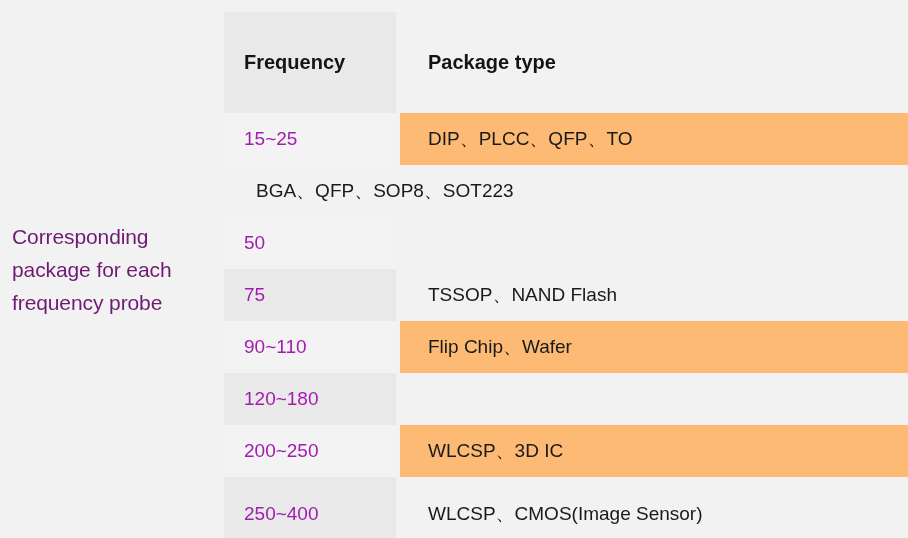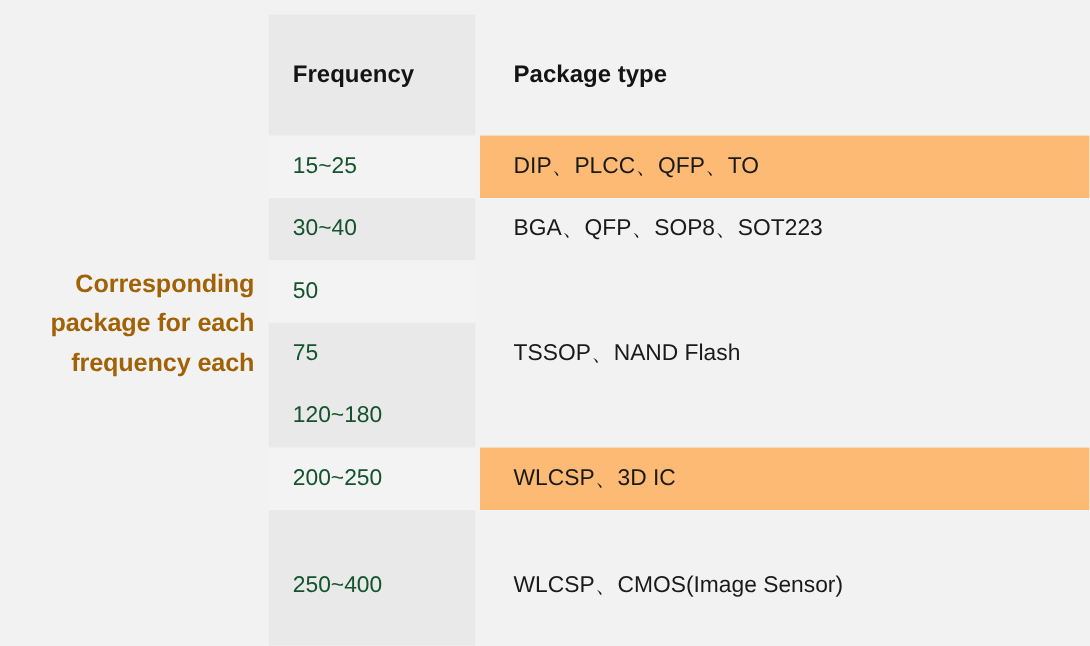--- a/index.html
+++ b/index.html
@@ -27,23 +27,23 @@
     top: 0;
     width: 224px;
     height: 538px;
     background: #f2f2f2;
     display: flex;
     align-items: center;
     justify-content: center;
   }
   .caption-text {
     width: 200px;
-    text-align: right;
-    color: #a16207;
-    font-weight: bold;
+    text-align: left;
+    color: #701a75;
+    font-weight: normal;
     font-size: 21px;
     line-height: 33px;
     letter-spacing: -0.1px;
   }
   .caption-text .cline {
     display: block;
     white-space: nowrap;
   }
 
   
@@ -110,34 +110,34 @@
     margin-top: 1px;
   }
   .cell-text {
     font-size: 19px;
     color: #1a1a1a;
     line-height: 24px;
     white-space: nowrap;
   }
   .freq-text {
     font-size: 19px;
-    color: #14532d;
+    color: #a21caf;
     line-height: 24px;
   }
 </style>
 </head>
 <body>
 
 <div id="root">
 
   <div class="caption-panel">
     <div class="caption-text">
       <span class="cline">Corresponding</span>
       <span class="cline">package for each</span>
-      <span class="cline">frequency each</span>
+      <span class="cline">frequency probe</span>
     </div>
   </div>
 
   <div class="table">
 
     <div class="row header-row">
       <div class="cell col-freq">
         <span class="header-title">Frequency</span>
       </div>
       <div class="cell col-pkg">
@@ -148,43 +148,48 @@
     <div class="row band-a">
       <div class="cell col-freq">
         <span class="freq-text">15~25</span>
       </div>
       <div class="cell col-pkg">
         <span class="cell-text">DIP、PLCC、QFP、TO</span>
       </div>
     </div>
 
     <div class="row band-b">
-      <div class="cell col-freq">
-        <span class="freq-text">30~40</span>
-      </div>
       <div class="cell col-pkg">
         <span class="cell-text">BGA、QFP、SOP8、SOT223</span>
       </div>
     </div>
 
     <div class="row band-a">
       <div class="cell col-freq">
         <span class="freq-text">50</span>
       </div>
     </div>
 
     <div class="row band-b">
       <div class="cell col-freq">
         <span class="freq-text">75</span>
       </div>
       <div class="cell col-pkg">
         <span class="cell-text">TSSOP、NAND Flash</span>
       </div>
     </div>
 
+    <div class="row band-a">
+      <div class="cell col-freq">
+        <span class="freq-text">90~110</span>
+      </div>
+      <div class="cell col-pkg">
+        <span class="cell-text">Flip Chip、Wafer</span>
+      </div>
+    </div>
 
     <div class="row band-b">
       <div class="cell col-freq">
         <span class="freq-text">120~180</span>
       </div>
     </div>
 
     <div class="row band-a">
       <div class="cell col-freq">
         <span class="freq-text">200~250</span>

